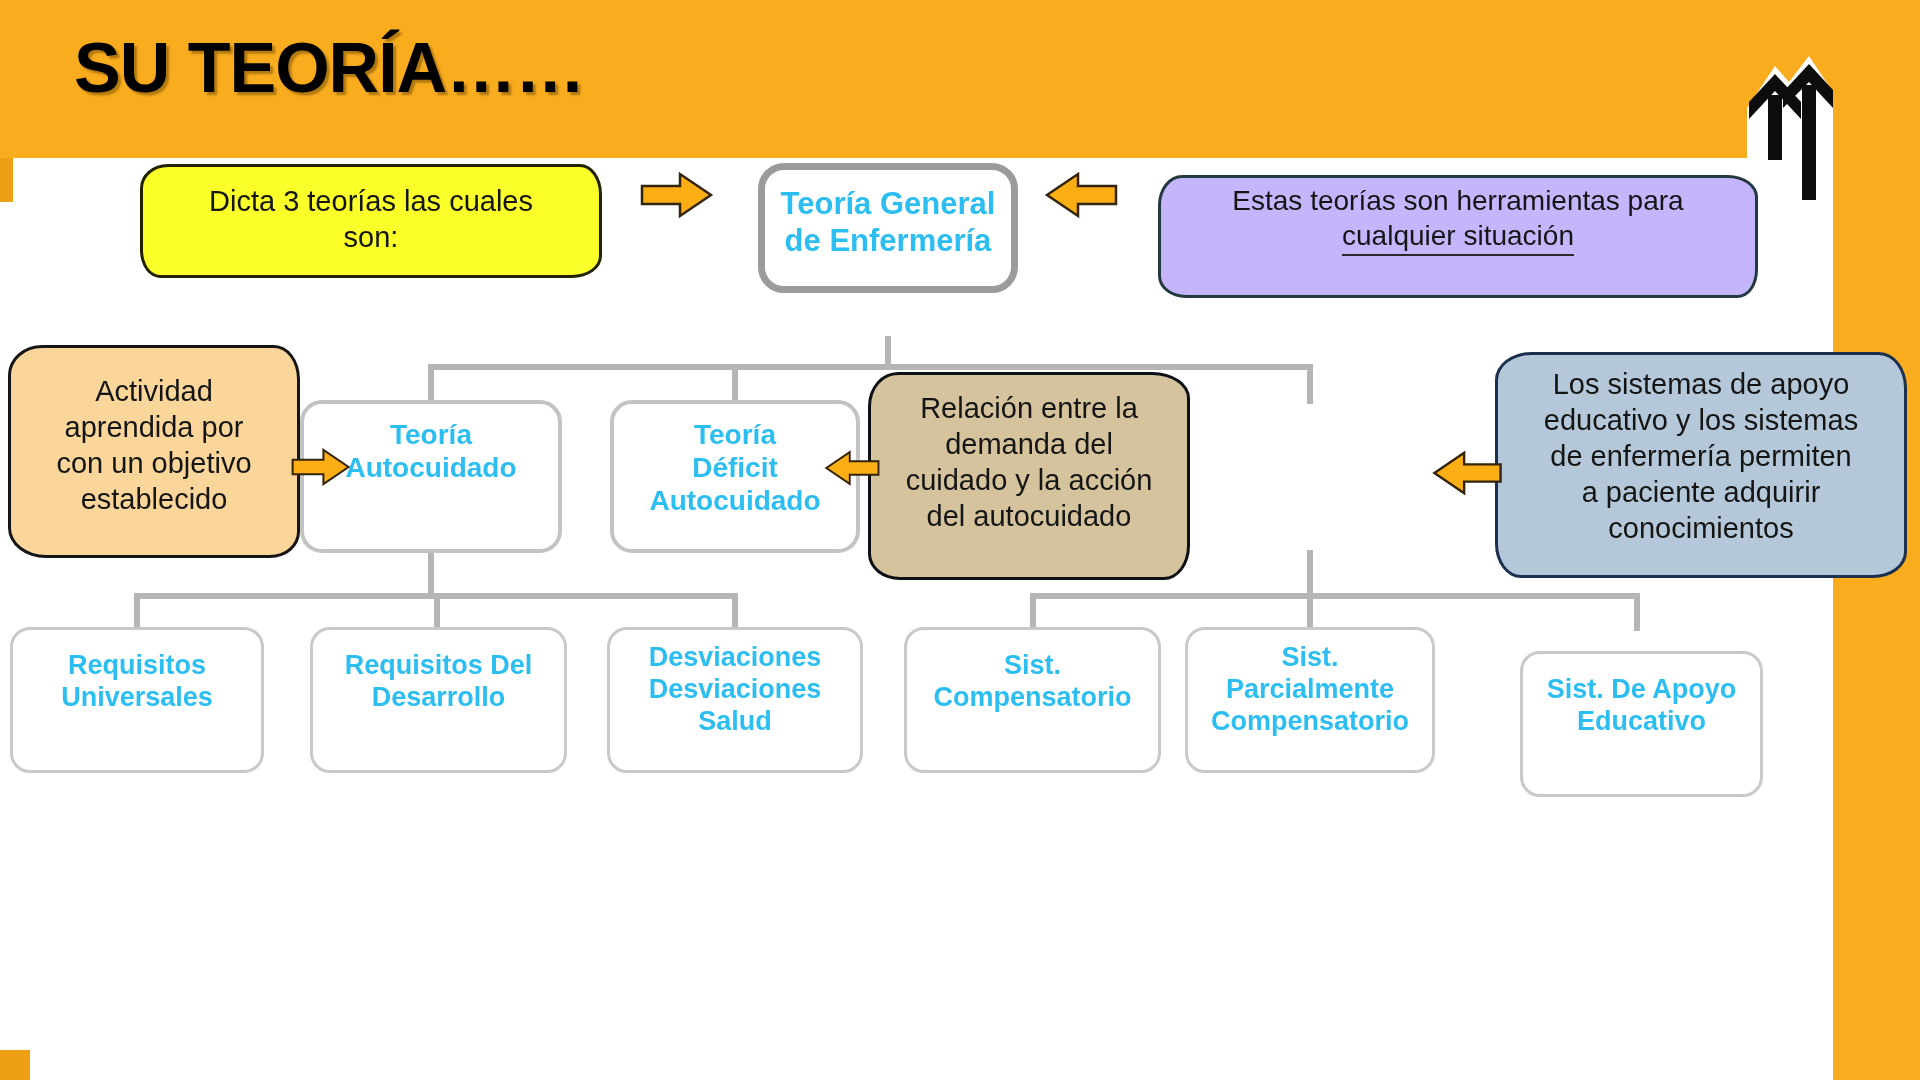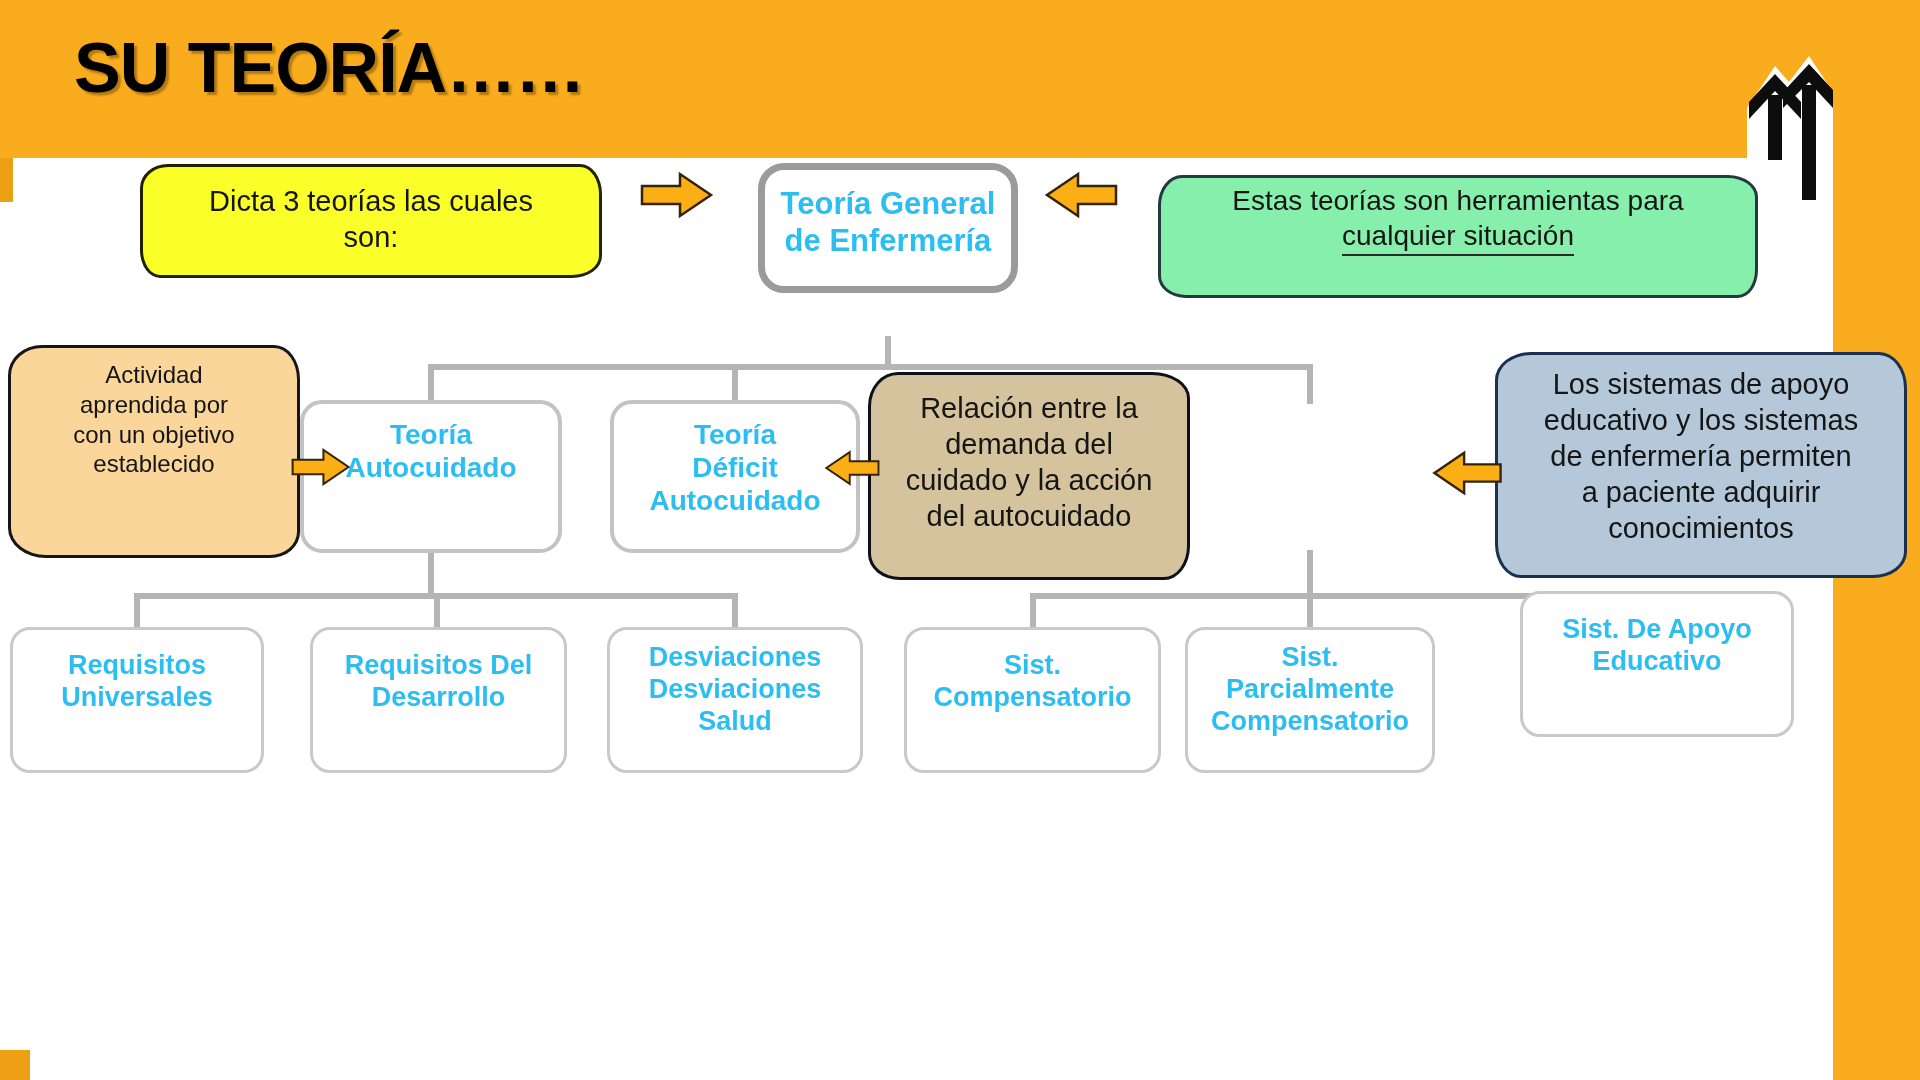--- a/index.html
+++ b/index.html
@@ -30,22 +30,22 @@
   }
   .node-l2{font-size:28px;padding-top:14px;}
   .node-l3{border-width:3.5px;border-color:#C9C9C9;font-size:27px;padding-top:20px;border-radius:20px;}
   
   .callout{
     position:absolute;box-sizing:border-box;color:#151515;text-align:center;
     border:3px solid #15212b;
   }
   .callout .cl{line-height:1.24;}
   .co-yellow{background:#FAFF2A;border-color:#222200;border-radius:28px 22px 30px 20px / 24px 30px 22px 28px;font-size:29px;padding-top:17px;}
-  .co-green{background:#86efac;border-color:#23383f;border-radius:24px 30px 20px 28px / 30px 22px 28px 22px;font-size:28px;padding-top:6px;}
-  .co-peach{background:#FAD69B;border-color:#161616;border-radius:34px 26px 30px 38px / 30px 34px 26px 30px;font-size:24px;padding-top:12px;}
+  .co-green{background:#c4b5fd;border-color:#23383f;border-radius:24px 30px 20px 28px / 30px 22px 28px 22px;font-size:28px;padding-top:6px;}
+  .co-peach{background:#FAD69B;border-color:#161616;border-radius:34px 26px 30px 38px / 30px 34px 26px 30px;font-size:29px;padding-top:26px;}
   .co-tan{background:#D4C39C;border-color:#0d1117;border-radius:30px 38px 26px 32px / 34px 26px 34px 26px;font-size:29px;padding-top:16px;}
   .co-blue{background:#B4C8D9;border-color:#1b2f4e;border-radius:36px 28px 34px 26px / 28px 36px 26px 34px;font-size:29px;padding-top:12px;}
   .u-line{display:inline-block;border-bottom:2.5px solid #2a2a2a;padding-bottom:1px;}
   
   .arr{position:absolute;z-index:6;}
 </style>
 </head>
 <body>
 
 <div id="stage">
@@ -110,21 +110,21 @@
   </div>
   <div class="node node-l3" style="left:904px;top:627px;width:257px;height:146px;">
     <div class="nl">Sist.</div>
     <div class="nl">Compensatorio</div>
   </div>
   <div class="node node-l3" style="left:1185px;top:627px;width:250px;height:146px;padding-top:12px;">
     <div class="nl">Sist.</div>
     <div class="nl">Parcialmente</div>
     <div class="nl">Compensatorio</div>
   </div>
-  <div class="node node-l3" style="left:1520px;top:591px;width:274px;height:146px;">
+  <div class="node node-l3" style="left:1520px;top:651px;width:243px;height:146px;">
     <div class="nl">Sist.  De Apoyo</div>
     <div class="nl">Educativo</div>
   </div>
 
   <div class="callout co-yellow" style="left:140px;top:164px;width:462px;height:114px;z-index:5;">
     <div class="cl">Dicta 3 teorías las cuales</div>
     <div class="cl">son:</div>
   </div>
 
   <div class="callout co-green" style="left:1158px;top:175px;width:600px;height:123px;z-index:5;">

